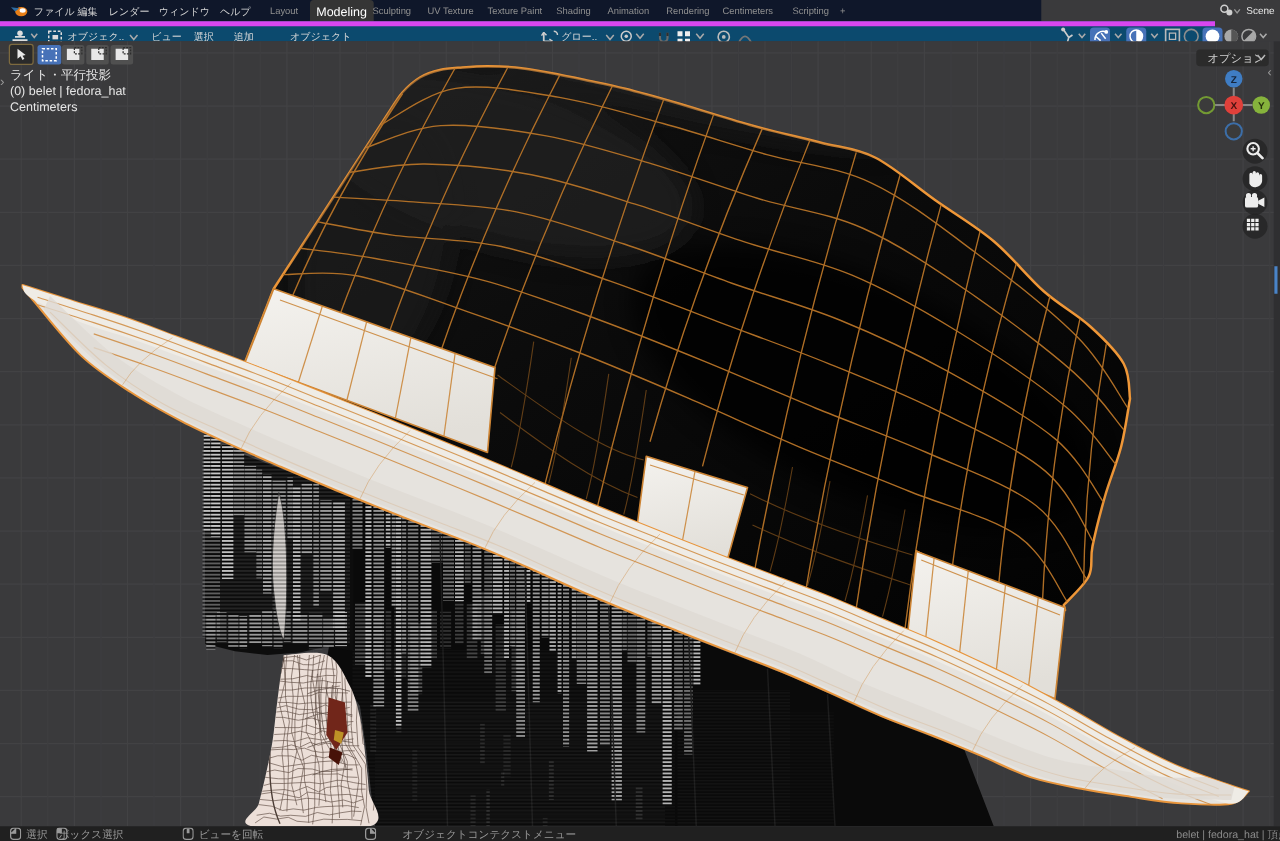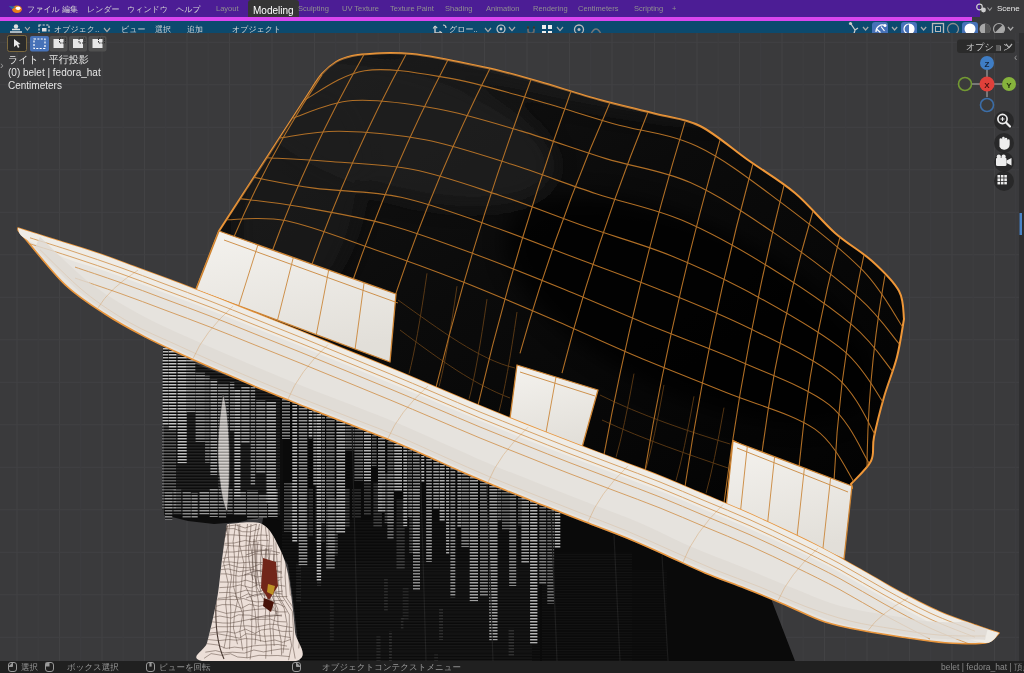--- a/index.html
+++ b/index.html
@@ -1,15 +1,15 @@
 <!DOCTYPE html>
 <html><head><meta charset="utf-8"><style>
 *{margin:0;padding:0;box-sizing:border-box}
 body{width:1024px;height:673px;overflow:hidden;font-family:"Liberation Sans",sans-serif;background:#3a3a3c;position:relative}
-.row1{position:absolute;left:0;top:0;width:980px;height:17px;background:#4c1d95;color:#d4d4d4;font-size:8px}
+.row1{position:absolute;left:0;top:0;width:833px;height:17px;background:#0f172a;color:#d4d4d4;font-size:8px}
 .row1 span{position:absolute;top:4px;white-space:nowrap}
 .row2{position:absolute;left:0;top:17px;width:972px;height:16px;background:#0c4a6e;border-top:4px solid #d946ef;color:#d8d8d8;font-size:8px}
 .row2 span{position:absolute;top:3px;white-space:nowrap}
 .tab{color:#909090;font-size:7.5px}
 .tabactive{font-size:10px}
 .tabactive{background:#353535;color:#fff;border-radius:3px 3px 0 0;padding:4.5px 5px 4px;top:0!important}
 .vp{position:absolute;left:0;top:33px;width:1024px;height:628px;background:#3a3a3c}
 .status{position:absolute;left:0;top:661px;width:1024px;height:12px;background:#202020;color:#9b9b9b;font-size:8.5px}
 .status span{position:absolute;top:1px;white-space:nowrap}
 svg text{font-family:"Liberation Sans",sans-serif}
@@ -429,21 +429,21 @@
 <div class="status">
  <svg width="9" height="10" style="position:absolute;left:8px;top:1px" viewBox="0 0 9 10">
       <rect x="0.5" y="0.5" width="8" height="9" rx="2.5" fill="none" stroke="#999" stroke-width="1"></rect>
       <path d="M4.5,0.5 v4 h-4" stroke="#999" stroke-width="1" fill="#999"></path>
     </svg>
  <span style="left:21px">選択</span>
  <svg width="9" height="10" style="position:absolute;left:45px;top:1px" viewBox="0 0 9 10">
       <rect x="0.5" y="0.5" width="8" height="9" rx="2.5" fill="none" stroke="#999" stroke-width="1"></rect>
       <path d="M4.5,0.5 v4 h-4 v-4 z" fill="#999"></path>
     </svg>
- <span style="left:67px">ボックス選択</span>
+ <span style="left:47px">ボックス選択</span>
  <svg width="9" height="10" style="position:absolute;left:146px;top:1px" viewBox="0 0 9 10">
       <rect x="0.5" y="0.5" width="8" height="9" rx="2.5" fill="none" stroke="#999" stroke-width="1"></rect>
       <rect x="3.4" y="1" width="2.2" height="3.6" fill="#999"></rect>
     </svg>
  <span style="left:159px">ビューを回転</span>
  <svg width="9" height="10" style="position:absolute;left:292px;top:1px" viewBox="0 0 9 10">
       <rect x="0.5" y="0.5" width="8" height="9" rx="2.5" fill="none" stroke="#999" stroke-width="1"></rect>
       <path d="M4.5,0.5 v4 h4" stroke="#999" stroke-width="1" fill="#999"></path>
     </svg>
  <span style="left:322px">オブジェクトコンテクストメニュー</span>

